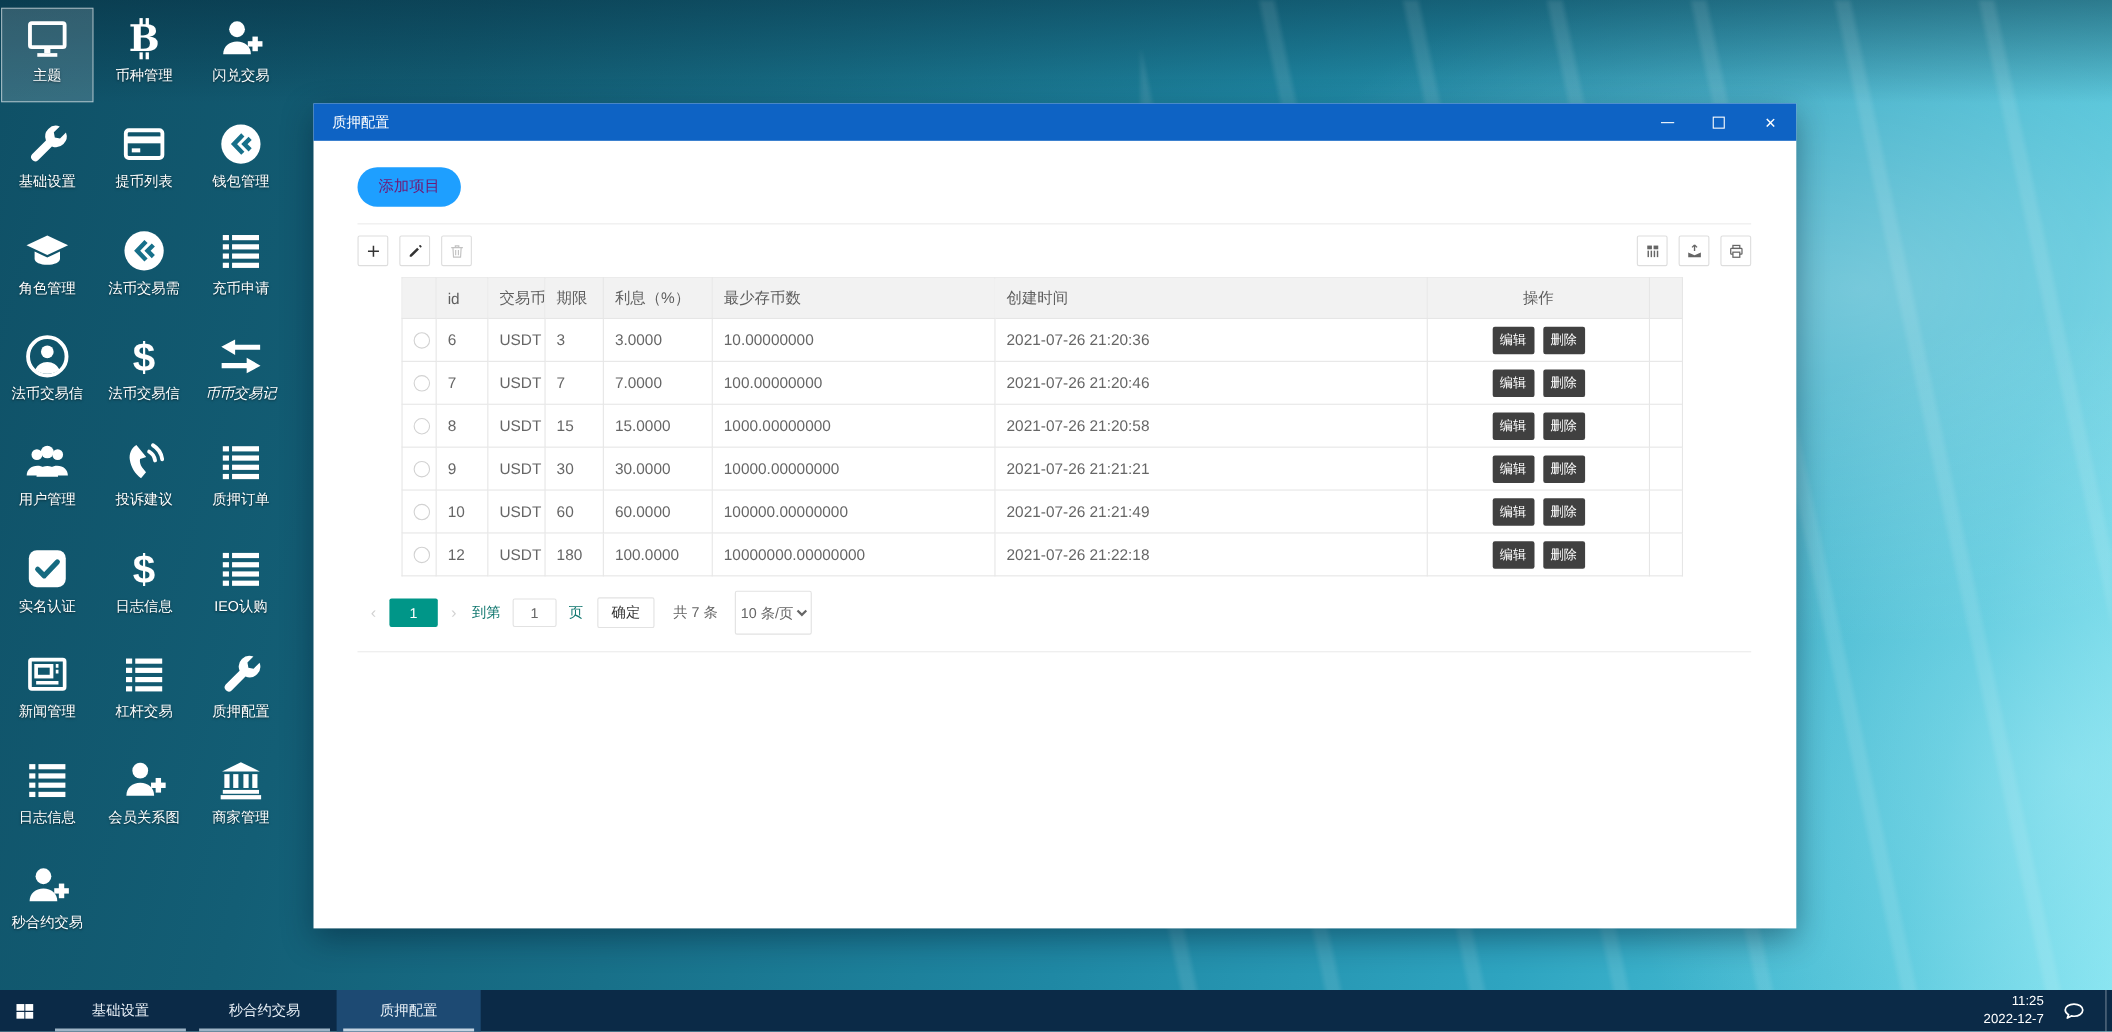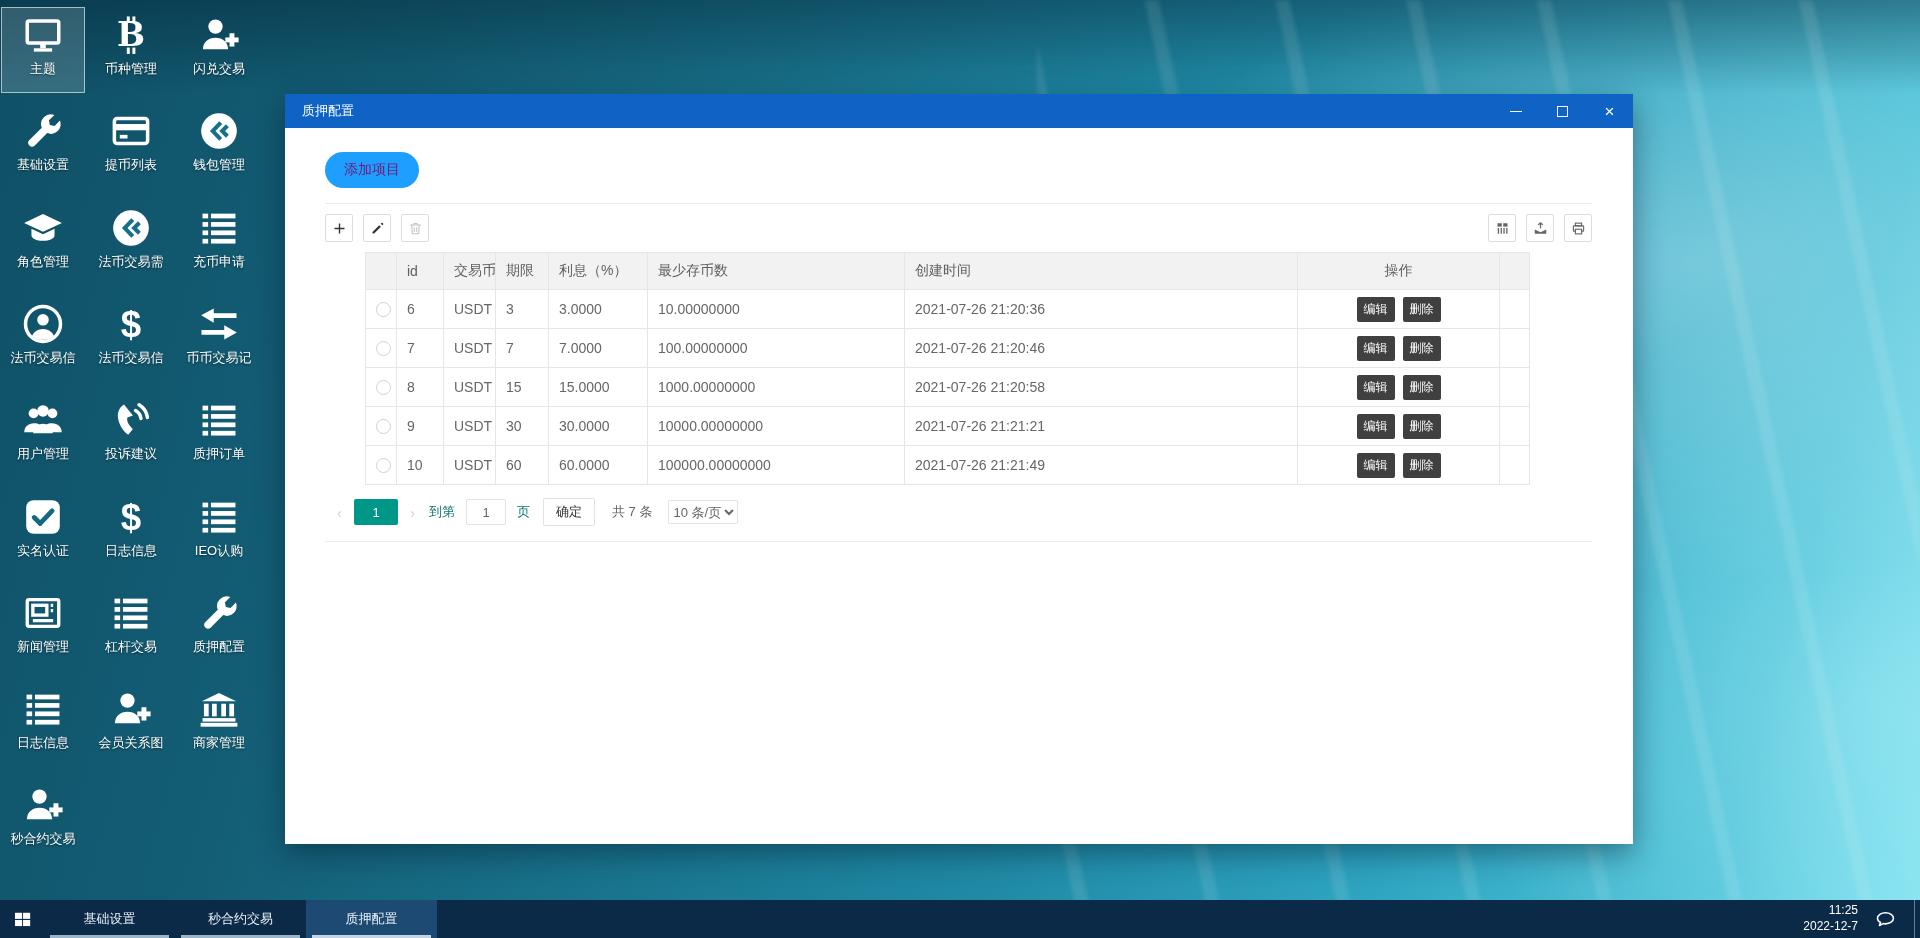--- a/index.html
+++ b/index.html
@@ -66,21 +66,21 @@
     font-size:13px; color:#666; }
   .pg-arrow{ color:#d2d2d2; padding:0 12px; font-size:15px; cursor:pointer; }
   .pg-cur{ min-width:44px; height:26px; background:#009688; color:#fff; display:flex; align-items:center;
     justify-content:center; border-radius:2px; font-size:13px; cursor:default; }
   .pg-label{ margin:0 2px; color:#0f766e; }
   .pg-input{ width:40px; height:26px; border:1px solid #e2e2e2; border-radius:2px; text-align:center;
     margin:0 9px; font-size:13px; color:#666; font-family:inherit; }
   .pg-confirm{ height:28px; padding:0 12px; border:1px solid #e2e2e2; background:#fff; border-radius:2px;
     margin:0 11px; font-size:13px; color:#333; cursor:pointer; font-family:inherit; }
   .pg-total{ margin:0 6px; }
-  .pg-size{ height:24px; border:1px solid #e2e2e2; border-radius:2px; margin-left:10px; font-size:13px;
+  .pg-size{ height:40px; border:1px solid #e2e2e2; border-radius:2px; margin-left:10px; font-size:13px;
     color:#666; background:#fff; font-family:inherit; }
 
   
   .taskbar{ position:absolute; left:0; bottom:0; width:1920px; height:38px; background:#0b2a47;
     display:flex; align-items:stretch; color:#fff; }
   .start{ width:44px; display:flex; align-items:center; justify-content:center; cursor:pointer; }
   .start svg{ width:19px; height:19px; }
   .titem{ width:131px; position:relative; display:flex; align-items:center; justify-content:center;
     font-size:13px; color:#e9f0f7; cursor:pointer; }
   .titem::after{ content:''; position:absolute; left:6px; right:6px; bottom:0; height:3px; background:#9db3c6; }
@@ -205,21 +205,21 @@
         <span class="dlabel">法币交易信</span>
       </div>
       <div class="dicon" style="left: 88px; top: 296.9px;">
         <span class="dic">
           <svg viewBox="0 0 24 24">
             <text x="12" y="19.5" text-anchor="middle" font-size="21" font-weight="bold" fill="#fff" font-family="Liberation Sans,sans-serif">$</text>
           </svg>
         </span>
         <span class="dlabel">法币交易信</span>
       </div>
-      <div class="dicon" style="left: 176px; top: 296.9px;">
+      <div class="dicon" style="left: 176px; top: 296.9px; font-style: italic;">
         <span class="dic">
           <svg viewBox="0 0 24 24" fill="#fff">
             <path d="M9 3.2v2.7h13v2.7H9v2.7L1.8 7z"></path>
             <path d="M15 12.7v2.7H2v2.7h13v2.7l7.2-4z"></path>
           </svg>
         </span>
         <span class="dlabel">币币交易记</span>
       </div>
       <div class="dicon" style="left: 0px; top: 393.2px;">
         <span class="dic">
@@ -529,20 +529,31 @@
                   <td class="center"><span class="radio"></span></td>
                   <td>10</td>
                   <td>USDT</td>
                   <td>60</td>
                   <td>60.0000</td>
                   <td>100000.00000000</td>
                   <td>2021-07-26 21:21:49</td>
                   <td class="center"><button class="act-btn">编辑</button><button class="act-btn">删除</button></td>
                   <td></td>
                 </tr>
+                <tr>
+                  <td class="center"><span class="radio"></span></td>
+                  <td>12</td>
+                  <td>USDT</td>
+                  <td>180</td>
+                  <td>100.0000</td>
+                  <td>10000000.00000000</td>
+                  <td>2021-07-26 21:22:18</td>
+                  <td class="center"><button class="act-btn">编辑</button><button class="act-btn">删除</button></td>
+                  <td></td>
+                </tr>
               </tbody>
           </table>
         </div>
 
         <div class="pagination">
           <span class="pg-arrow">‹</span>
           <span class="pg-cur">1</span>
           <span class="pg-arrow">›</span>
           <span class="pg-label">到第</span>
           <input class="pg-input" value="1" style="">

